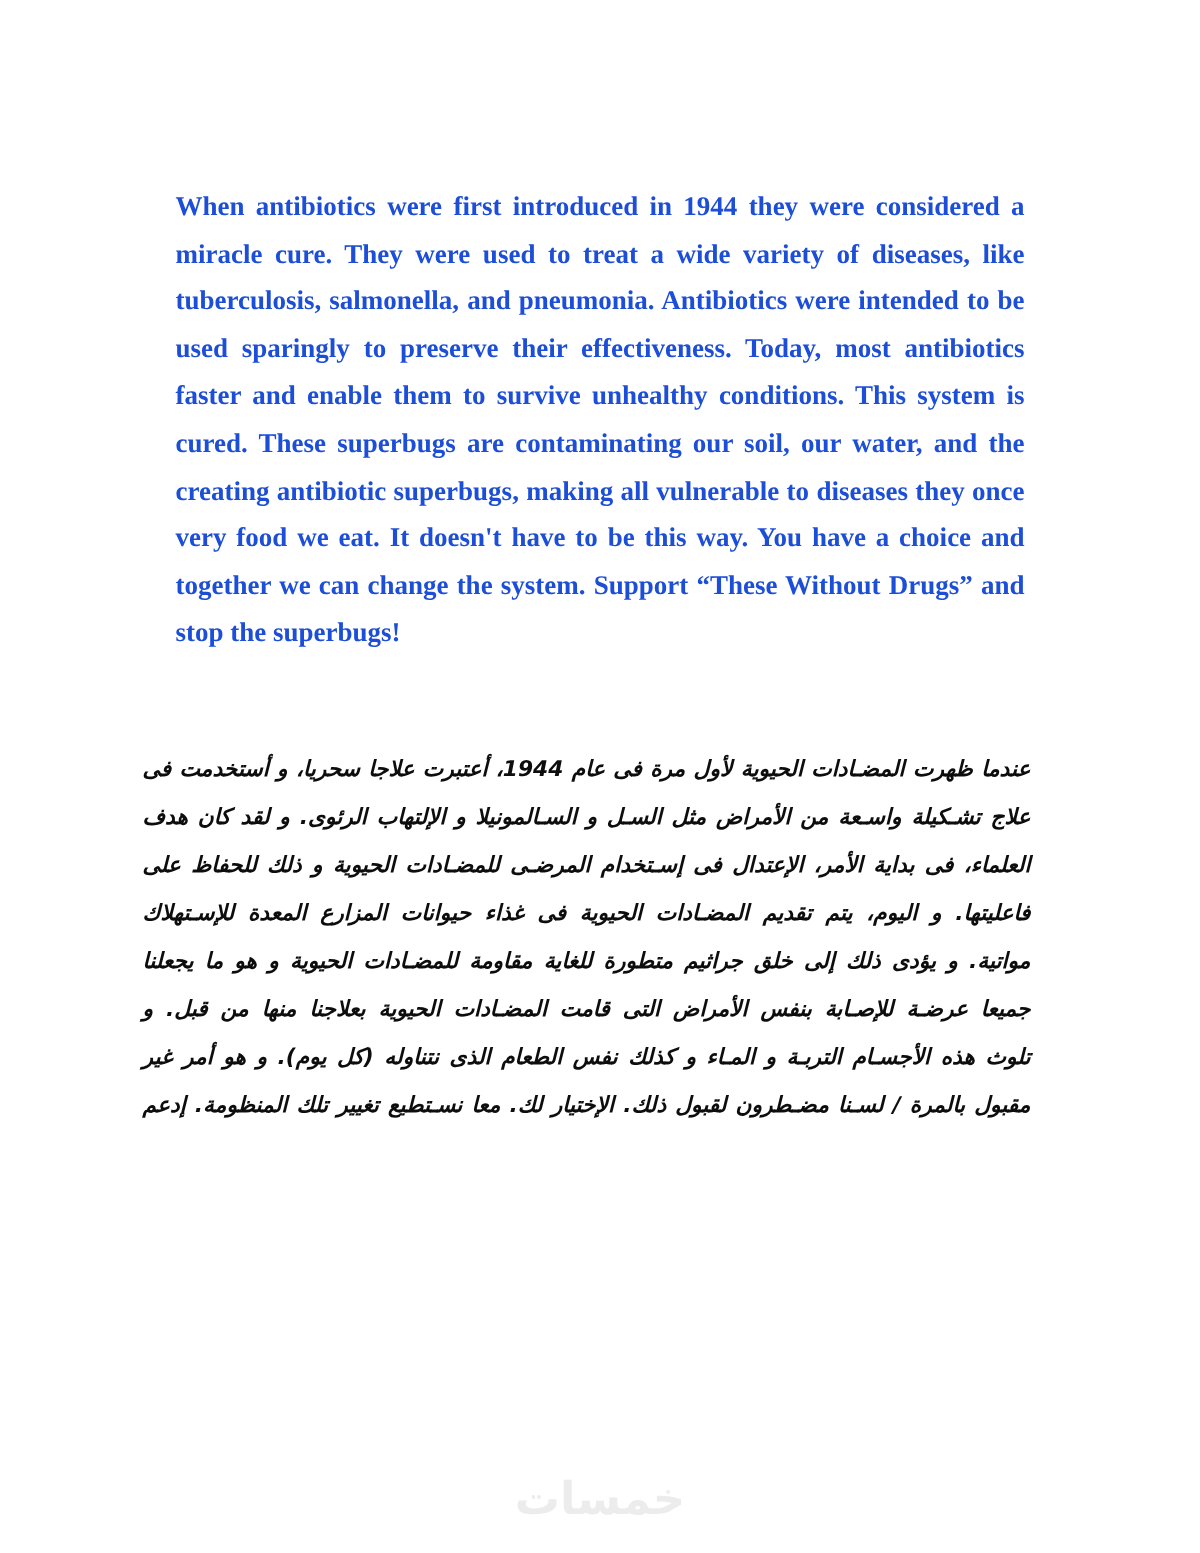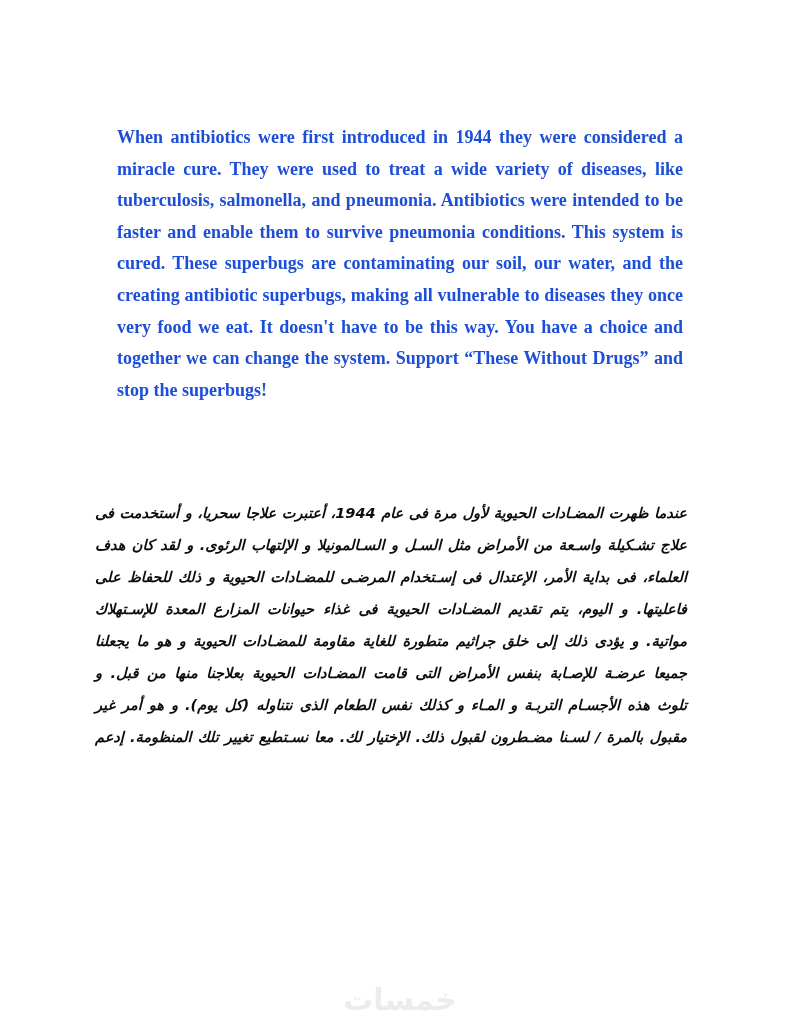--- a/index.html
+++ b/index.html
@@ -71,21 +71,22 @@
 </style>
 </head>
 <body>
 
 <div class="page">
 
   <div class="english-block" lang="en">
     <div class="line">When antibiotics were first introduced in 1944 they were considered a</div>
     <div class="line">miracle cure. They were used to treat a wide variety of diseases, like</div>
     <div class="line">tuberculosis, salmonella, and pneumonia. Antibiotics were intended to be</div>
-    <div class="line">faster and enable them to survive pneumonia conditions. This system is</div>
+    <div class="line">used sparingly to preserve their effectiveness. Today, most antibiotics</div>
+    <div class="line">faster and enable them to survive unhealthy conditions. This system is</div>
     <div class="line">cured. These superbugs are contaminating our soil, our water, and the</div>
     <div class="line">creating antibiotic superbugs, making all vulnerable to diseases they once</div>
     <div class="line">very food we eat. It doesn't have to be this way. You have a choice and</div>
     <div class="line">together we can change the system. Support “These Without Drugs” and</div>
     <div class="line last">stop the superbugs!</div>
   </div>
 
   <div class="arabic-block" lang="ar" dir="rtl">
     <div class="line">عندما ظهرت المضـادات الحيوية لأول مرة فى عام 1944، أعتبرت علاجا سحريا، و أستخدمت فى</div>
     <div class="line">علاج تشـكيلة واسـعة من الأمراض مثل السـل و السـالمونيلا و الإلتهاب الرئوى. و لقد كان هدف</div>

